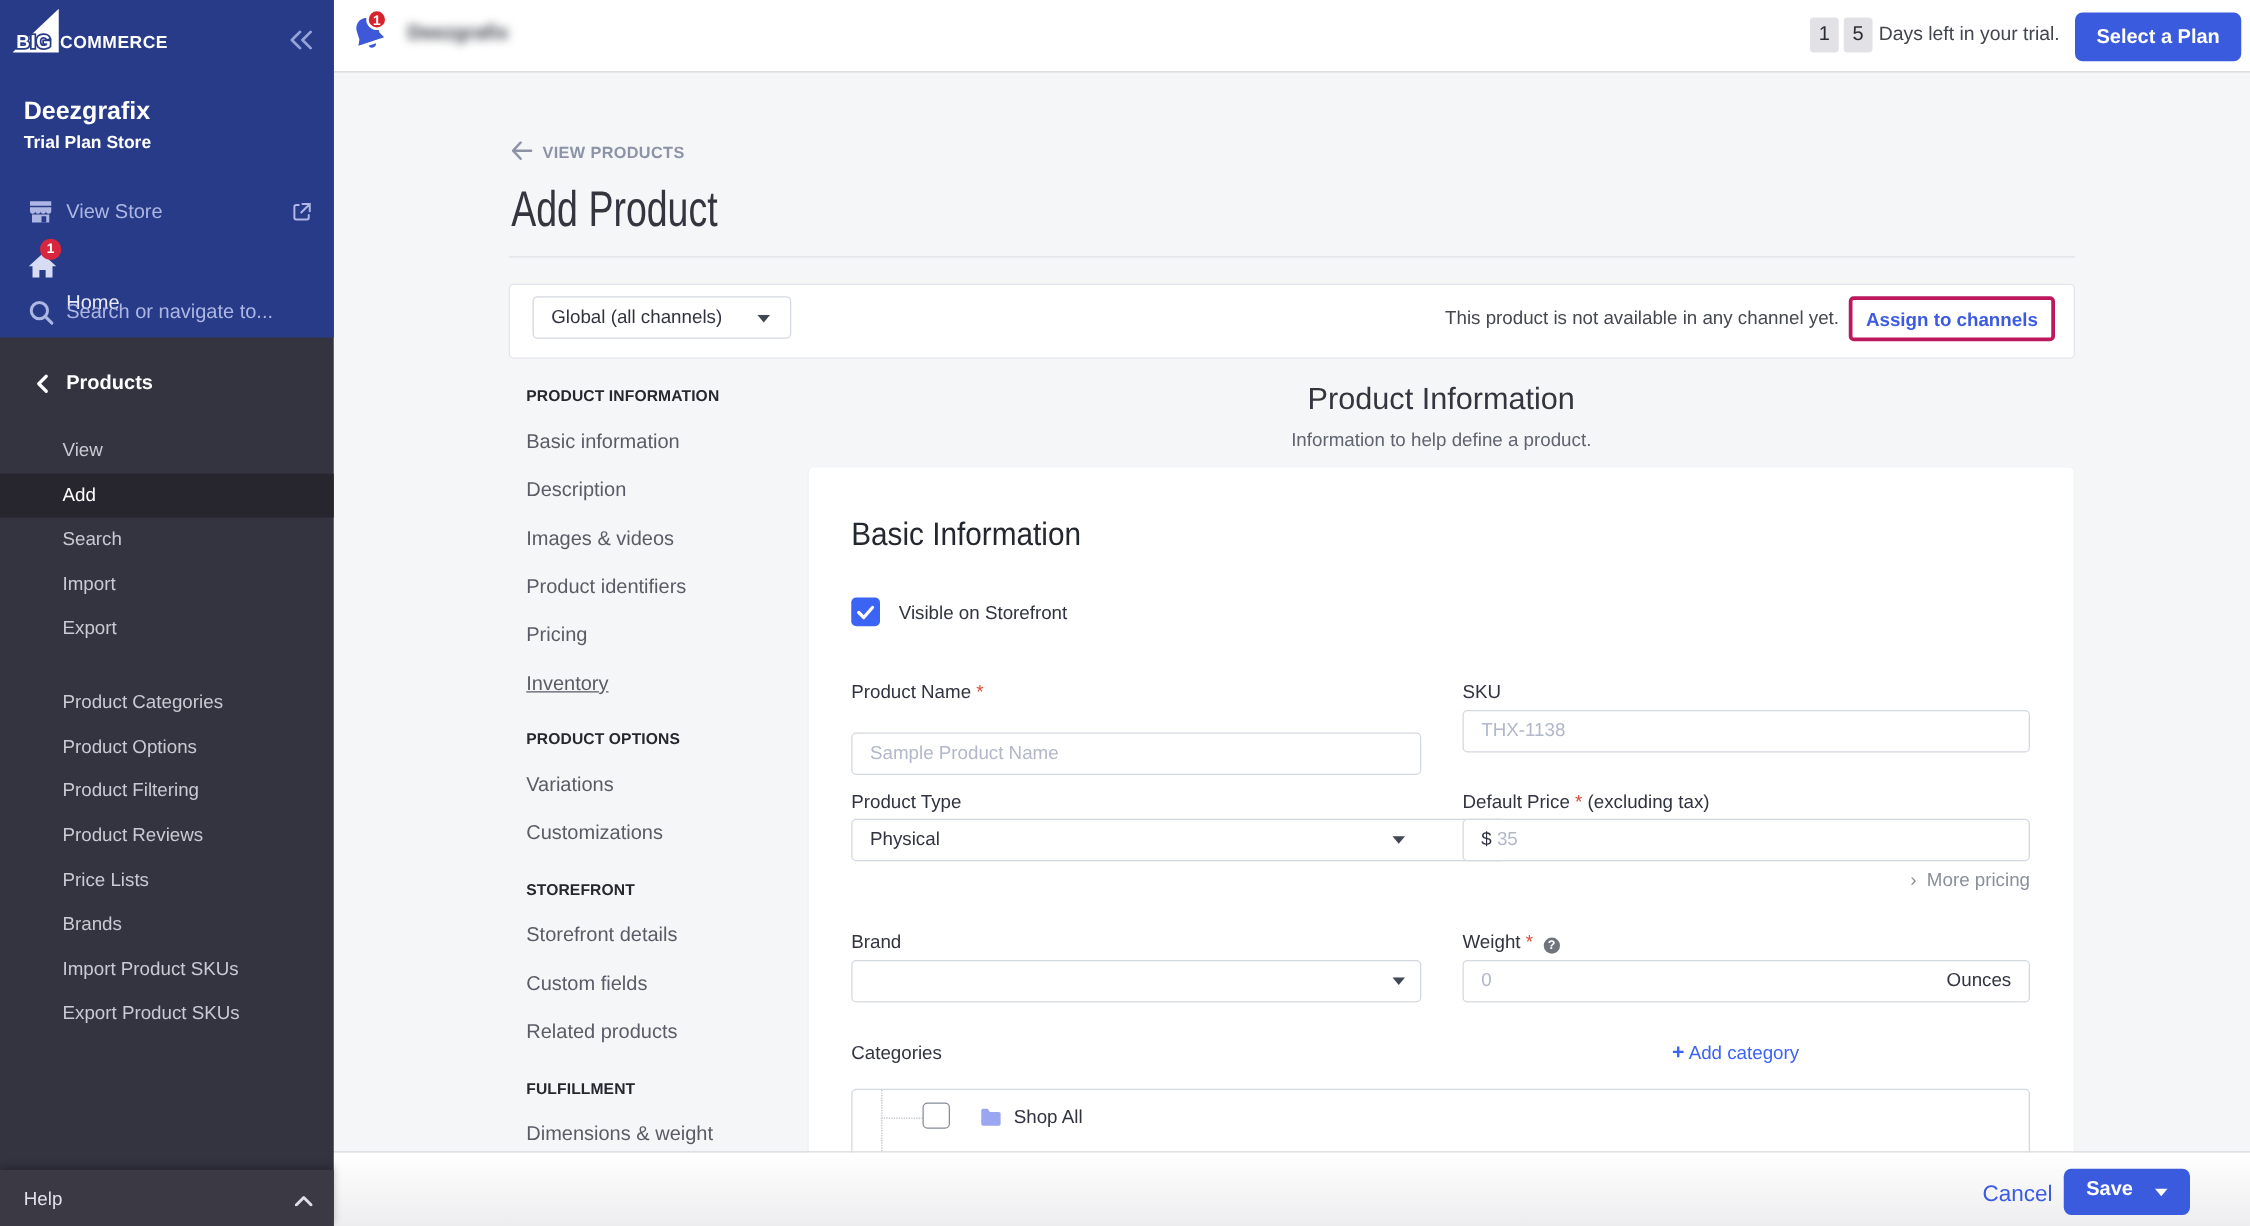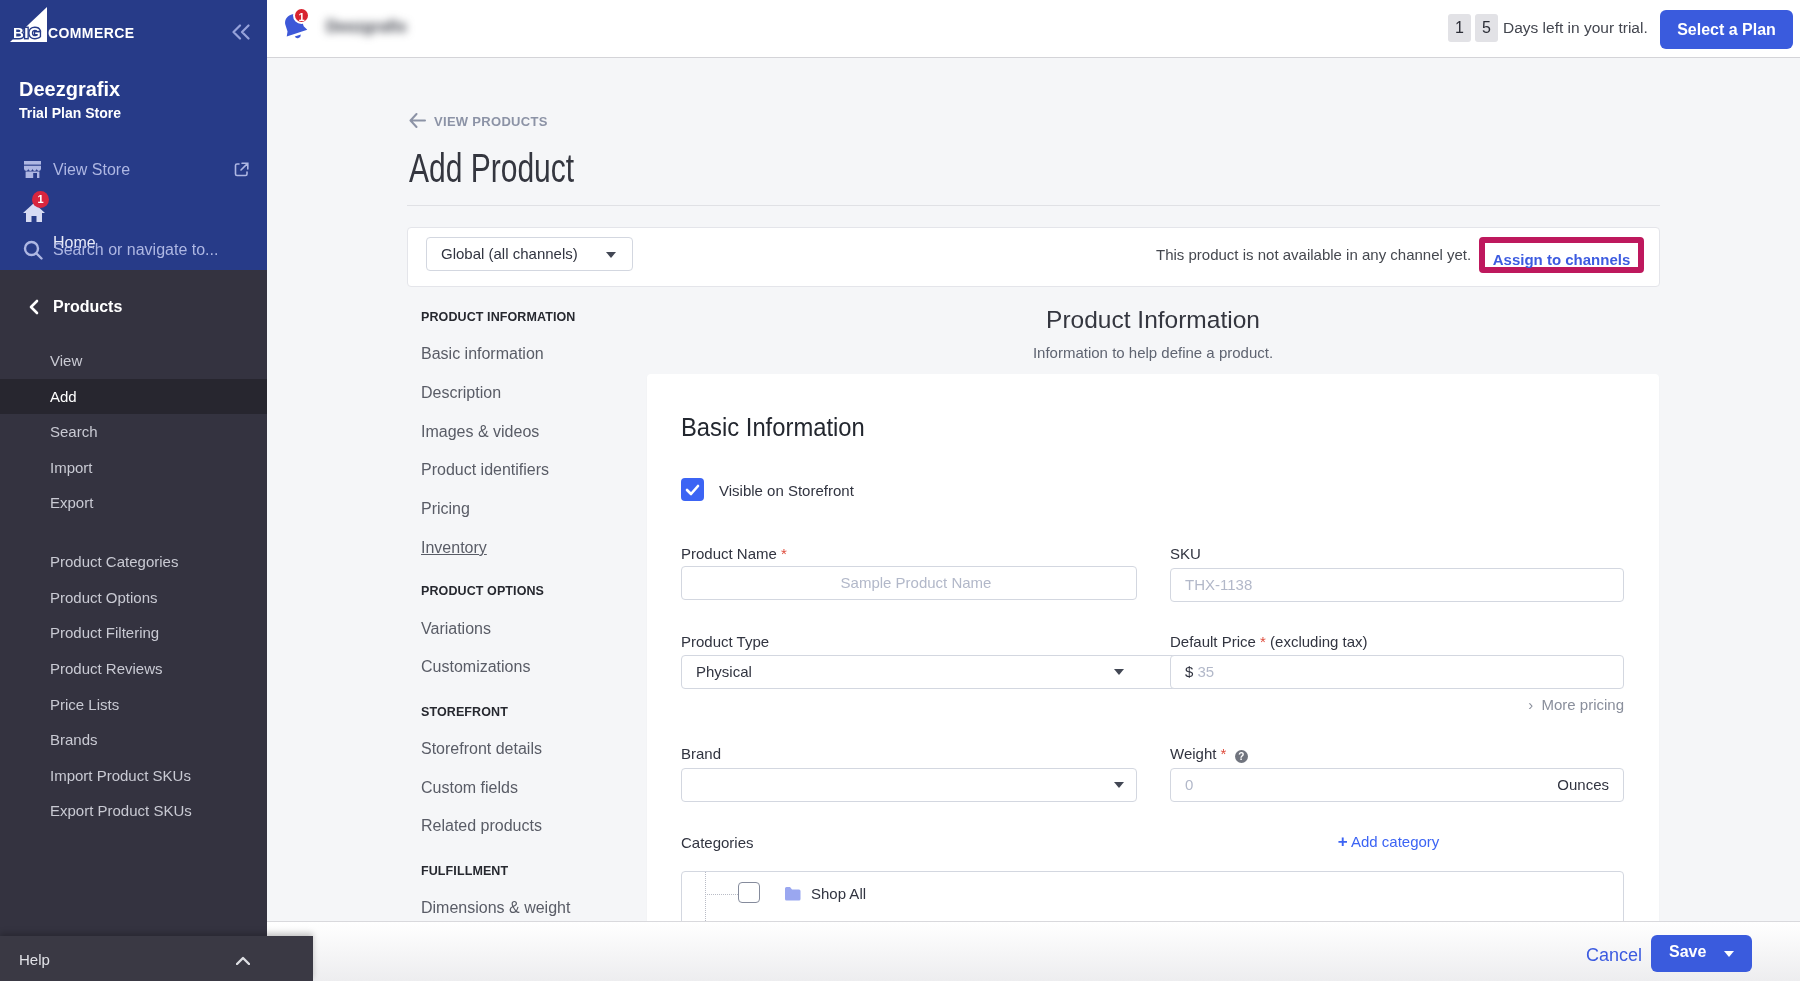--- a/index.html
+++ b/index.html
@@ -89,21 +89,21 @@
     <div class="item" style="top:553px;">Product Categories</div>
     <div class="item" style="top:589px;">Product Options</div>
     <div class="item" style="top:624px;">Product Filtering</div>
     <div class="item" style="top:660px;">Product Reviews</div>
     <div class="item" style="top:696px;">Price Lists</div>
     <div class="item" style="top:731px;">Brands</div>
     <div class="item" style="top:767px;">Import Product SKUs</div>
     <div class="item" style="top:802px;">Export Product SKUs</div>
   </div>
 
-  <div class="abs" style="left:0; top:936px; width:313px; height:45px; background:#3a3944; box-shadow:0 -3px 6px rgba(0,0,0,0.22);">
+  <div class="abs" style="left:0; top:936px; width:267px; height:45px; background:#3a3944; box-shadow:0 -3px 6px rgba(0,0,0,0.22);">
     <div class="abs" style="left:19px; top:15px; color:#e2e3e8; font-size:15px;">Help</div>
     <svg class="abs" style="left:236px; top:20px;" width="14" height="9" viewBox="0 0 14 9">
       <path d="M1 8 L7 2 L13 8" stroke="#dddee3" stroke-width="2.4" fill="none" stroke-linecap="round" stroke-linejoin="round"></path>
     </svg>
   </div>
 </div>
 
 <div id="header">
   <svg class="abs" style="left:12px; top:11px;" width="32" height="34" viewBox="0 0 32 34">
     <g transform="rotate(-18 16 16)">
@@ -125,21 +125,21 @@
 </svg>
 <div class="abs" style="left:434px; top:114px; font-size:13px; font-weight:bold; color:#8c93a6; letter-spacing:0.3px;">VIEW PRODUCTS</div>
 <div class="abs" style="left:409px; top:146px; font-size:40px; font-weight:400; color:#34363f; transform:scaleX(0.75); transform-origin:left top;">Add Product</div>
 <div class="abs" style="left:407px; top:205px; width:1253px; height:1px; background:#e0e1e5;"></div>
 
 <div class="abs" style="left:407px; top:227px; width:1253px; height:60px; background:#fff; border:1px solid #e4e5ea; border-radius:4px;">
   <div class="input" style="left:18px; top:9px; width:207px;"></div>
   <div class="abs" style="left:33px; top:17px; font-size:15px; color:#313440;">Global (all channels)</div>
   <div class="caret" style="left:198px; top:24px;"></div>
   <div class="abs" style="left:748px; top:18px; font-size:15px; color:#45484f;">This product is not available in any channel yet.</div>
-  <div class="abs" style="left:1071px; top:9px; width:165px; height:36px; border:6px solid #be185d; border-radius:4px; color:#3c5be0; font-size:15px; font-weight:bold; text-align:center; line-height:34px;">Assign to channels</div>
+  <div class="abs" style="left:1071px; top:9px; width:165px; height:36px; border:3px solid #be185d; border-radius:4px; color:#3c5be0; font-size:15px; font-weight:bold; text-align:center; line-height:34px;">Assign to channels</div>
 </div>
 
 <div class="navhead" style="top:310px;">PRODUCT INFORMATION</div>
 <div class="navitem" style="top:345px;">Basic information</div>
 <div class="navitem" style="top:384px;">Description</div>
 <div class="navitem" style="top:423px;">Images &amp; videos</div>
 <div class="navitem" style="top:461px;">Product identifiers</div>
 <div class="navitem" style="top:500px;">Pricing</div>
 <div class="navitem" style="top:539px;text-decoration:underline;">Inventory</div>
 <div class="navhead" style="top:584px;">PRODUCT OPTIONS</div>
@@ -159,21 +159,21 @@
   <div class="abs" style="left:34px; top:38px; font-size:26px; color:#23272f; transform:scaleX(0.915); transform-origin:left top;">Basic Information</div>
 
   <div class="abs" style="left:34px; top:104px; width:23px; height:23px; background:#3c64f4; border-radius:4px;">
     <svg width="23" height="23" viewBox="0 0 23 23">
         <path d="M6 12 L10 16 L17 8" stroke="#fff" stroke-width="2.6" fill="none" stroke-linecap="round" stroke-linejoin="round"></path>
       </svg>
   </div>
   <div class="label" style="left:72px; top:108px;">Visible on Storefront</div>
 
   <div class="label" style="left:34px; top:171px;">Product Name <span style="color:#de4b3b;">*</span></div>
-  <div class="input" style="left:34px; top:192px; width:456px;text-align:center;">
+  <div class="input" style="left:34px; top:212px; width:456px;">
       <div class="ph" style="margin:7px 0 0 14px;">Sample Product Name</div>
     </div>
   <div class="label" style="left:523px; top:171px;">SKU</div>
   <div class="input" style="left:523px; top:194px; width:454px;">
       <div class="ph" style="margin:7px 0 0 14px;">THX-1138</div>
     </div>
 
   <div class="label" style="left:34px; top:259px;">Product Type</div>
   <div class="input" style="left:34px; top:281px; width:524px;">
       <div style="margin:7px 0 0 14px; color:#313440;">Physical</div>

